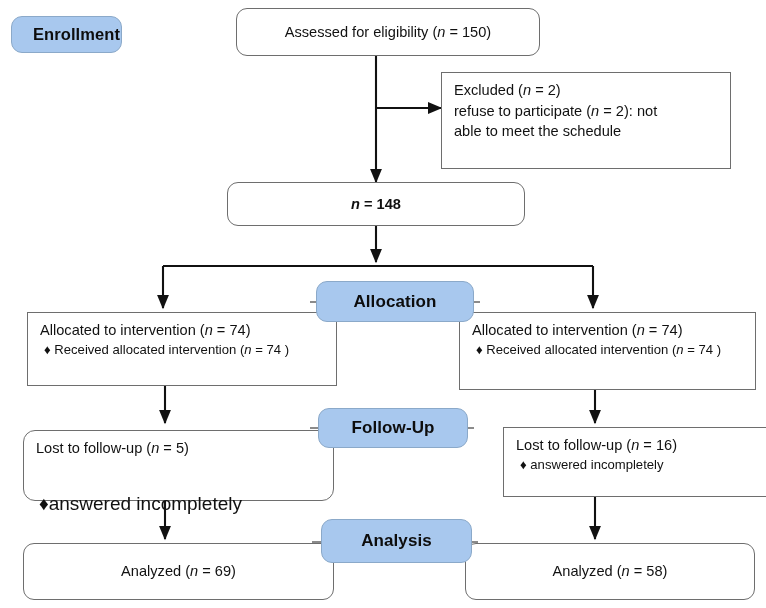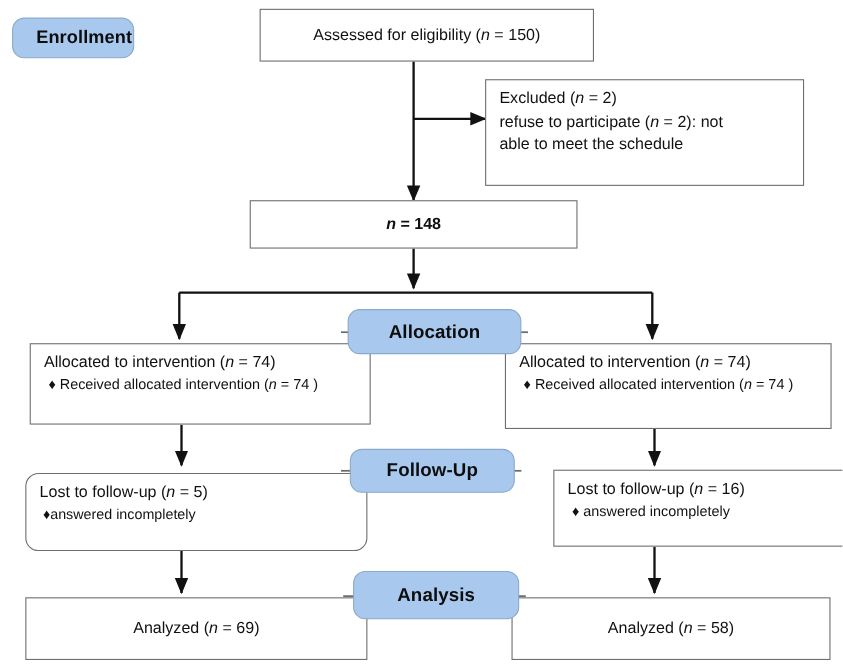--- a/index.html
+++ b/index.html
@@ -37,32 +37,34 @@
     line-height: 1.42;
     color: #111111;
     z-index: 2;
   }
   .node-box.centered {
     display: flex;
     align-items: center;
     justify-content: center;
     text-align: center;
     padding: 6px 10px;
+    border-radius: 11px;
   }
   .node-line {
     display: block;
     white-space: nowrap;
   }
   .node-line.sub {
     font-size: 13.1px;
     padding-left: 4px;
   }
   .node-line.sub-tight {
-    font-size: 13px;
+    font-size: 19px;
     padding-left: 3px;
+    margin-top: 32px;
   }
   .ital {
     font-style: italic;
   }
   .stage-badge {
     position: absolute;
     box-sizing: border-box;
     background: #a8c8ee;
     border: 1.5px solid #8ba9c9;
     border-radius: 11px;

